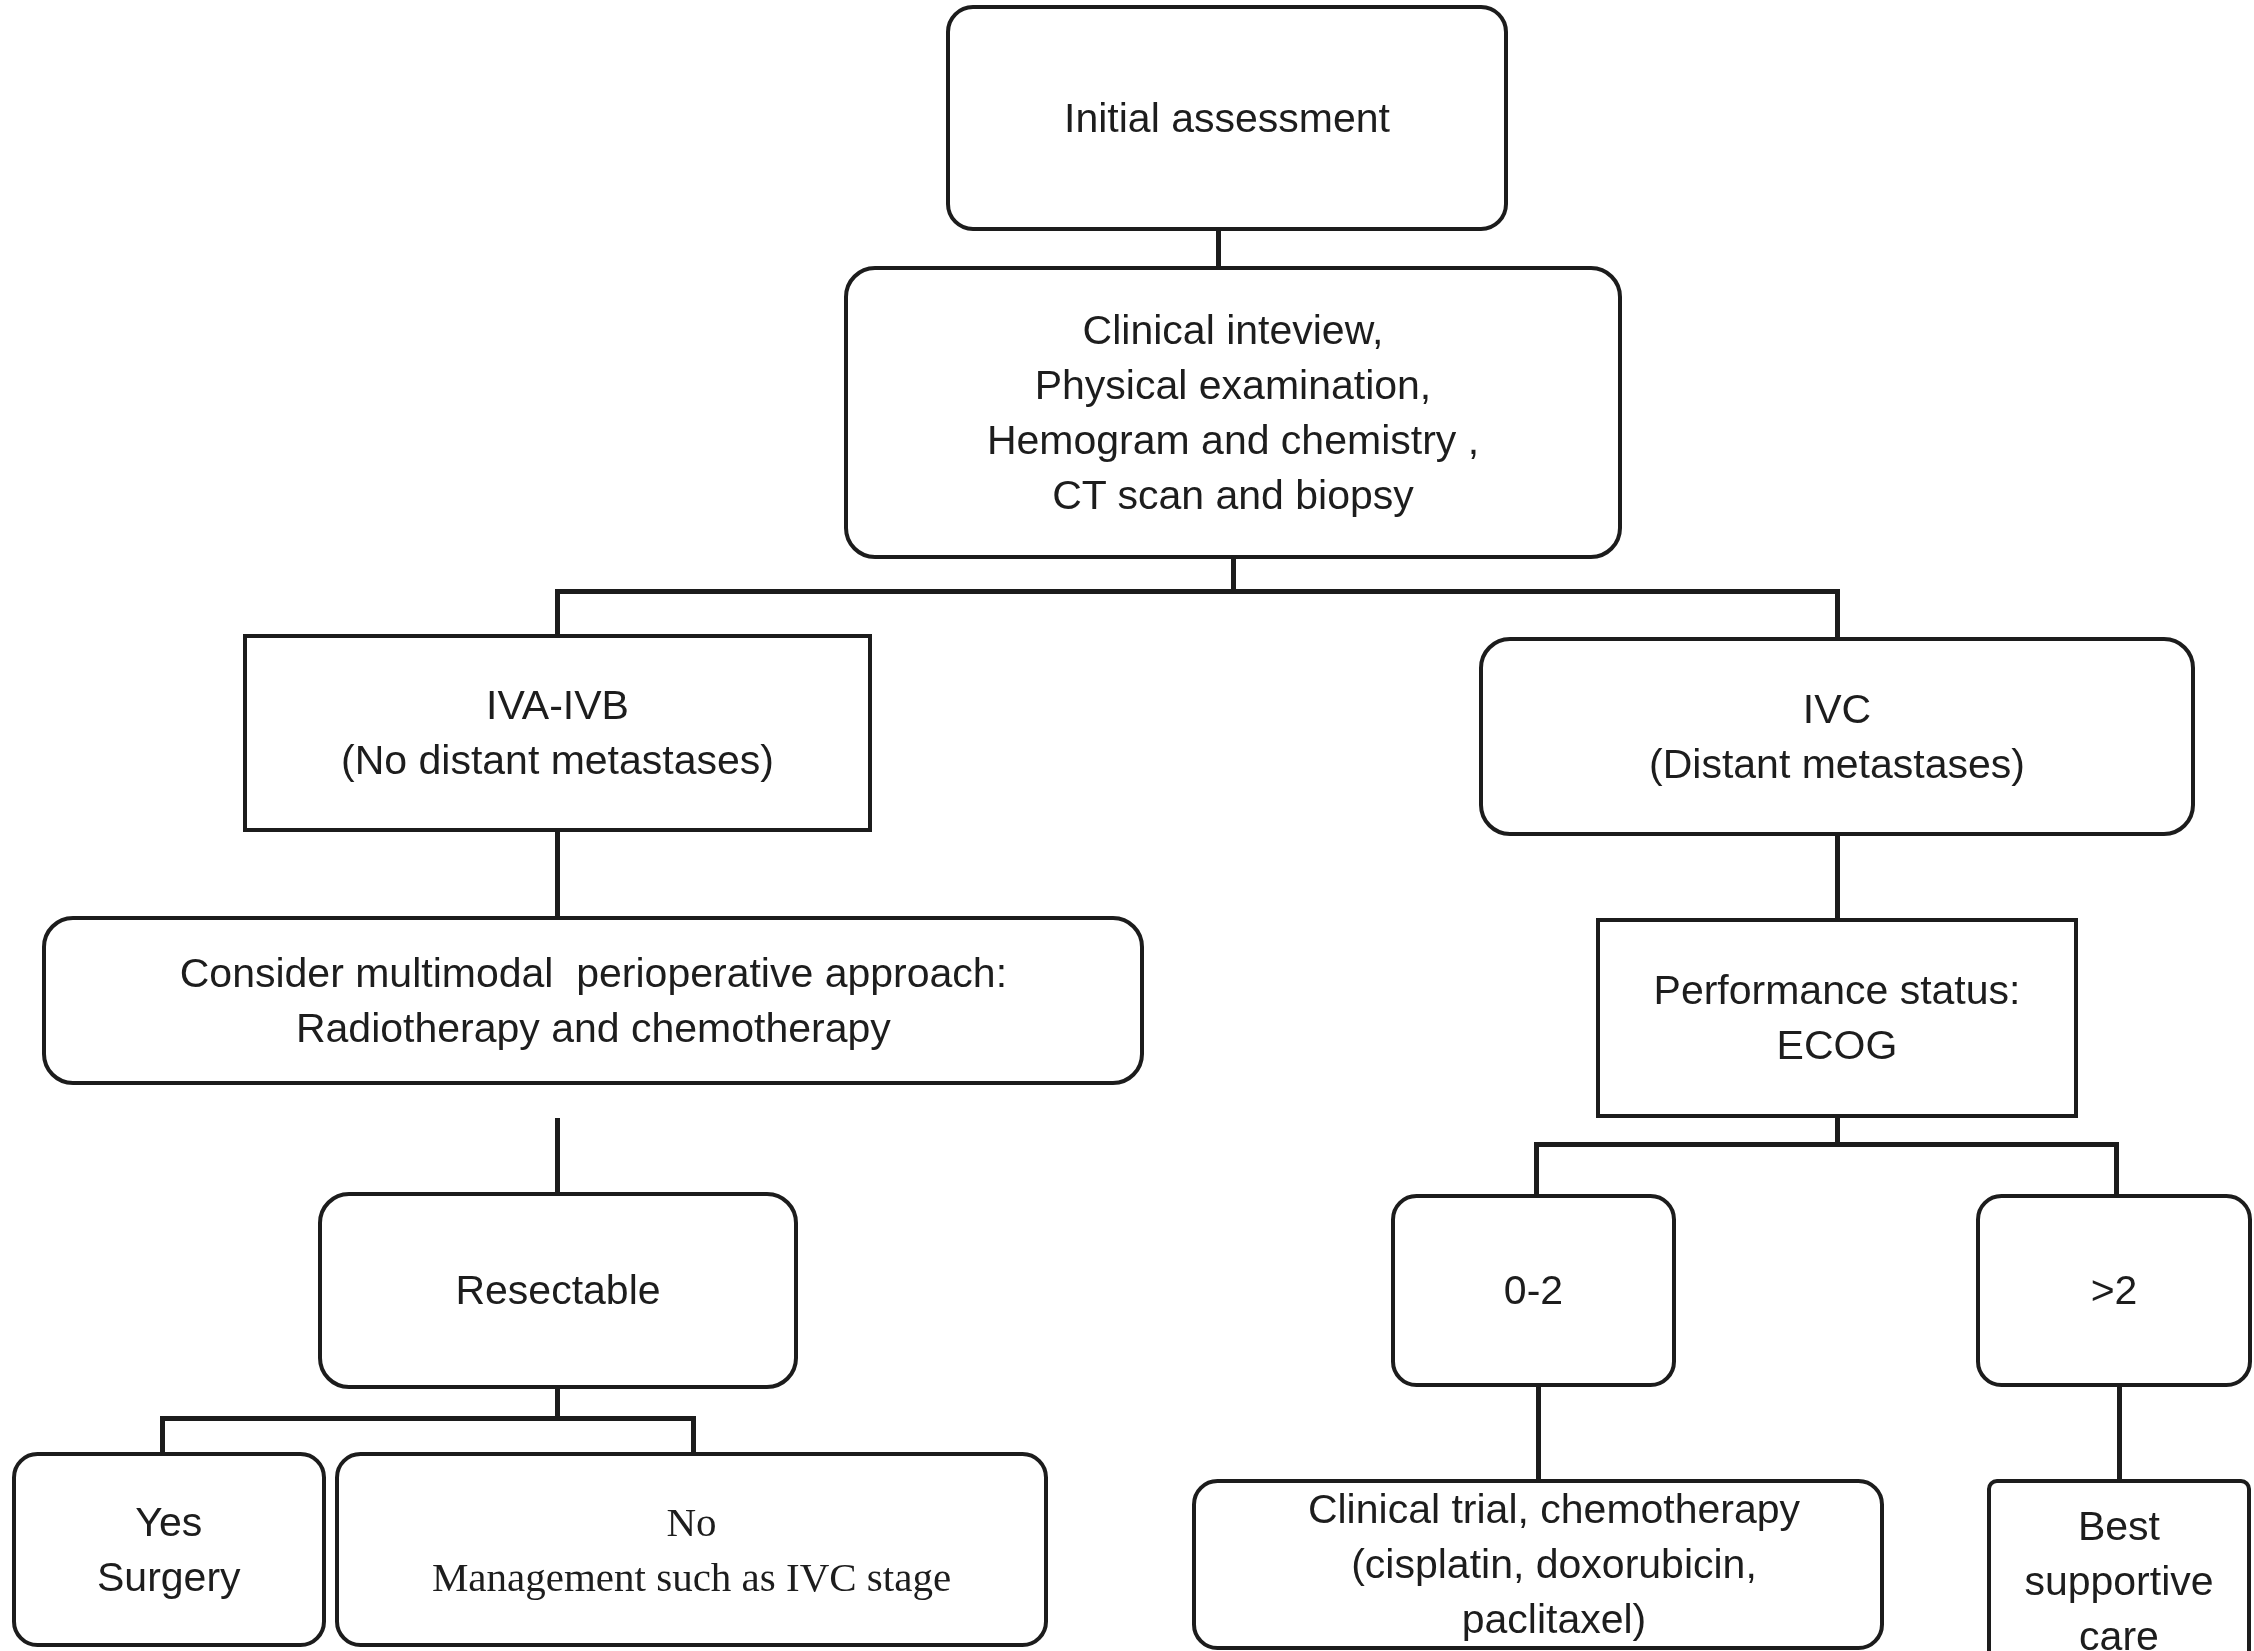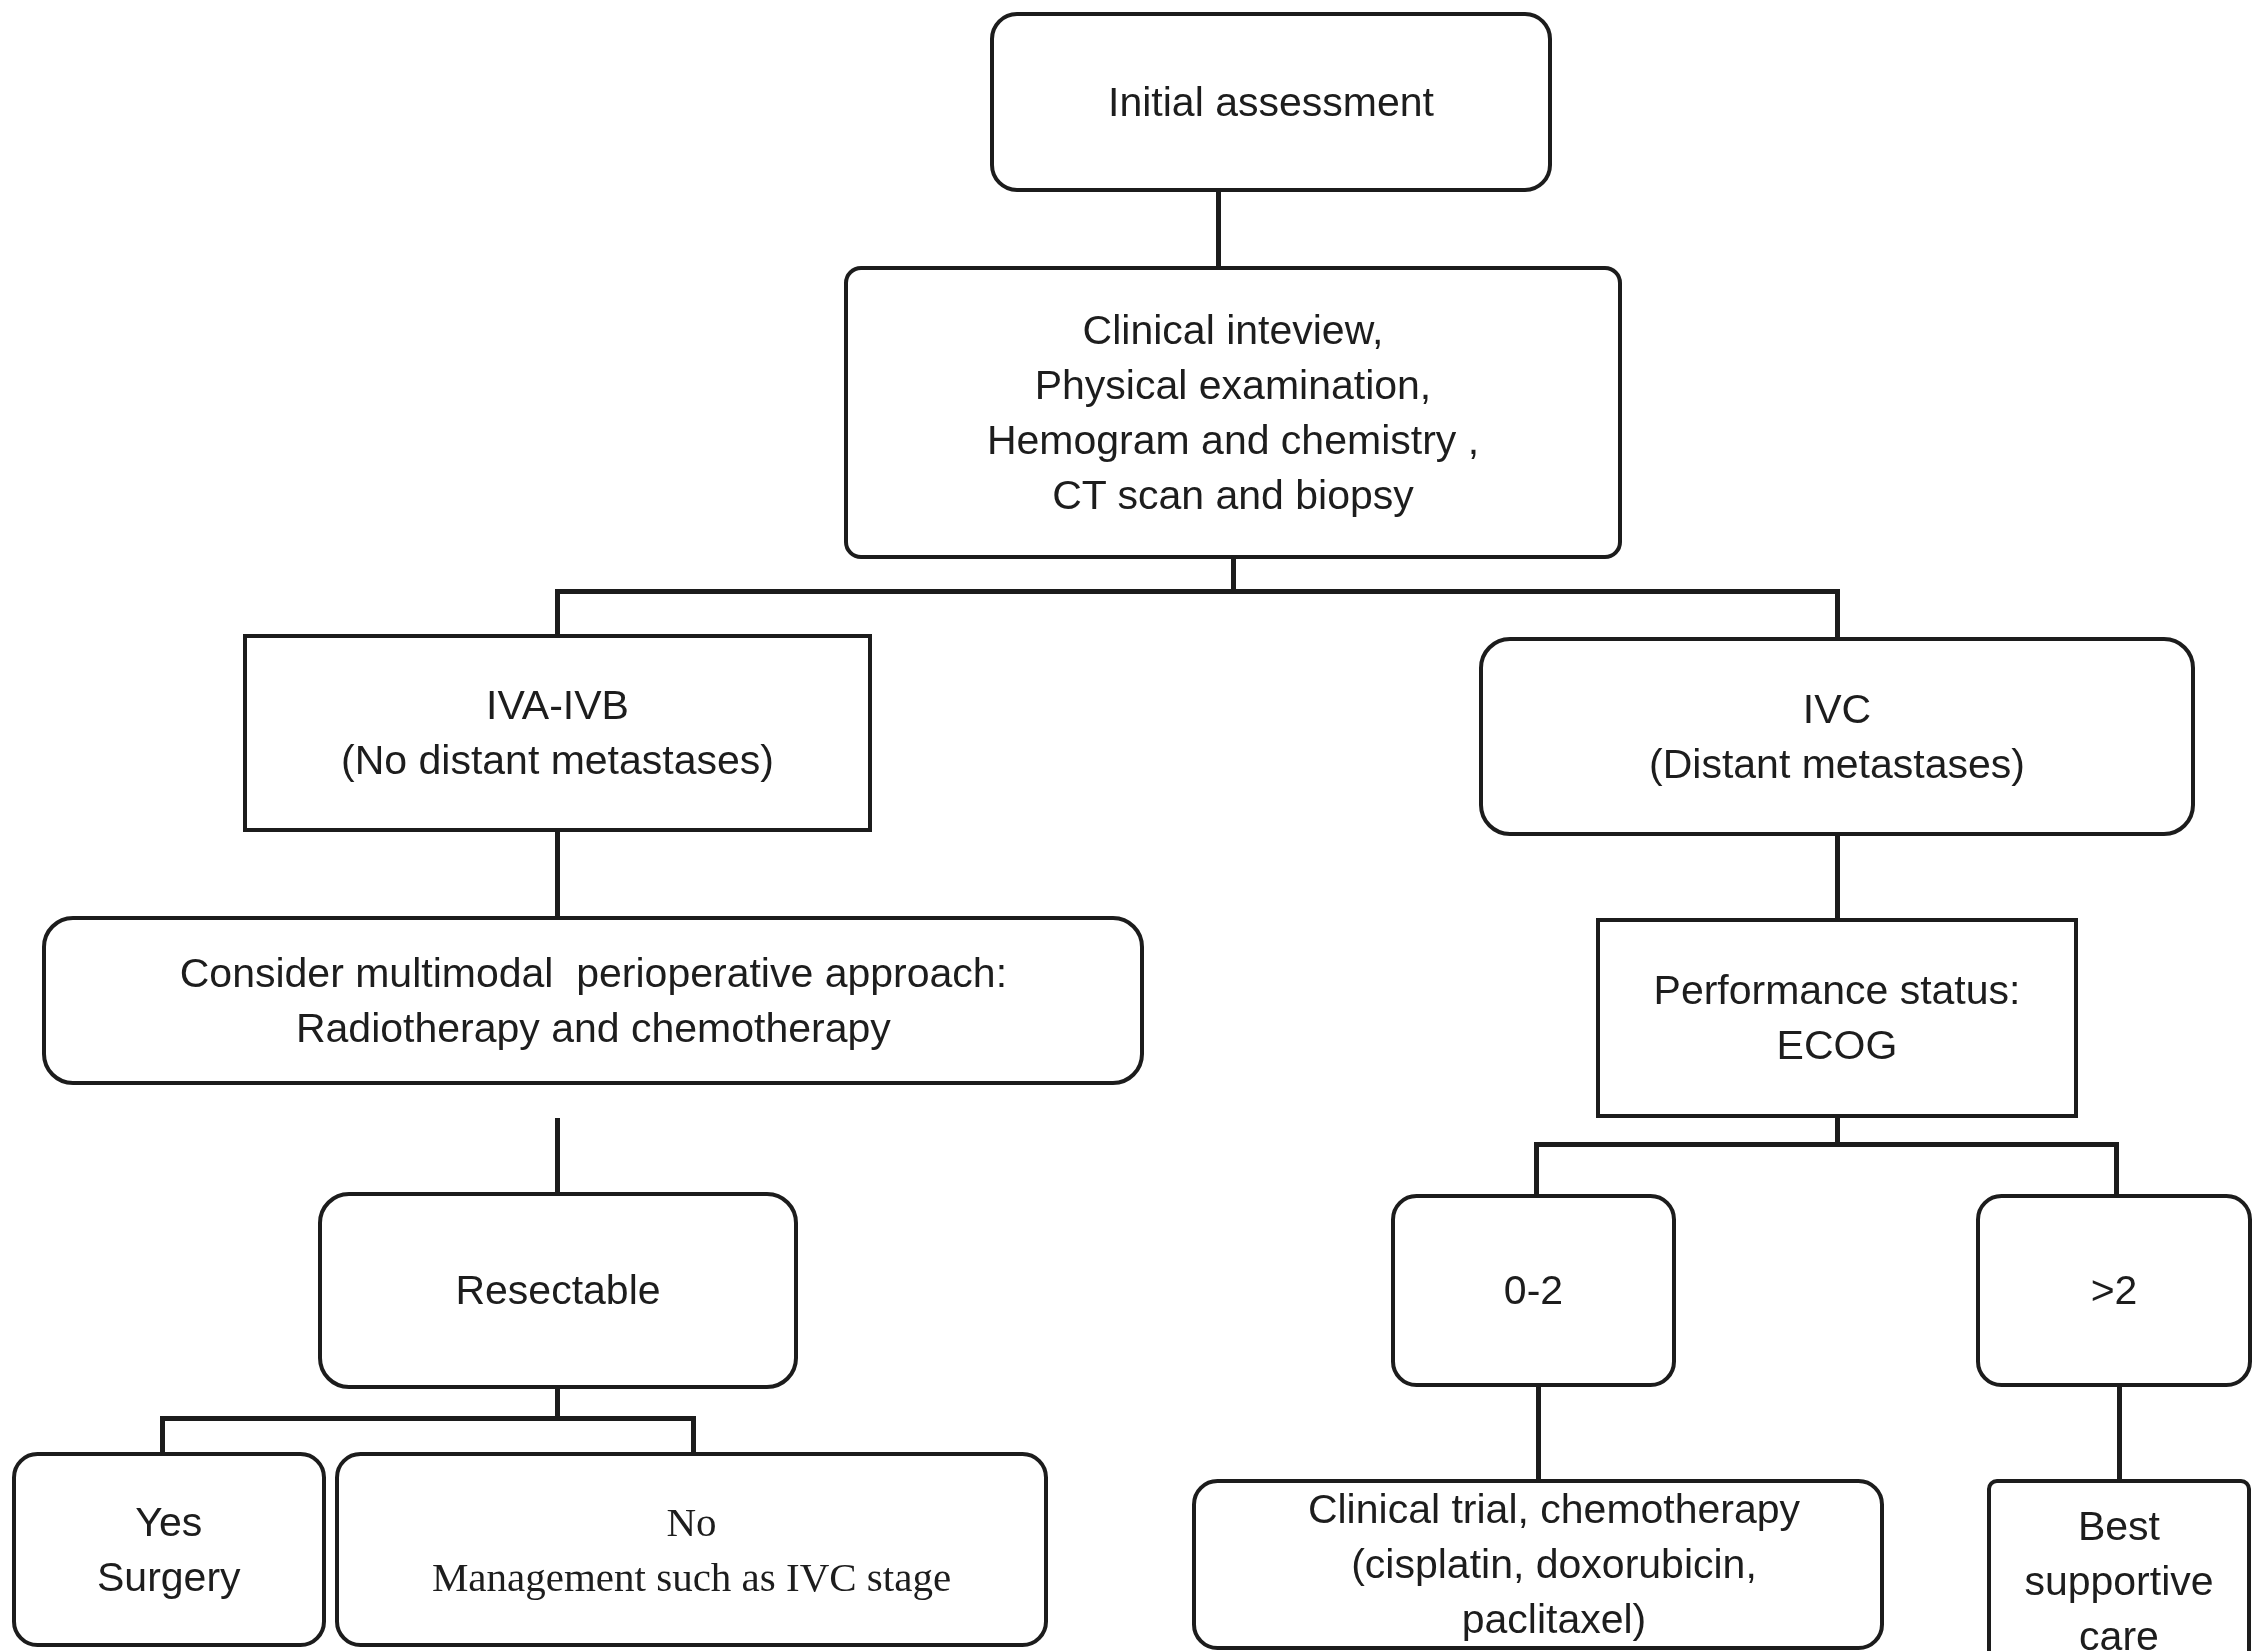--- a/index.html
+++ b/index.html
@@ -27,22 +27,22 @@
     align-items: center;
     justify-content: center;
     text-align: center;
     font-size: 41px;
     line-height: 55px;
     white-space: pre-wrap;
     z-index: 2;
   }
   .sq { border-radius: 0; }
 
-  .b-initial     { left: 946px; top: 12px;    width: 562px;  height: 180px; margin-left: 44px; }
-  .b-workup      { left: 844px;  top: 266px;  width: 778px;  height: 293px; border-radius: 17px; }
+  .b-initial     { left: 946px; top: 5px;    width: 562px;  height: 226px; }
+  .b-workup      { left: 844px;  top: 266px;  width: 778px;  height: 293px; border-radius: 31px; }
   .b-iva         { left: 243px;  top: 634px;  width: 629px;  height: 198px; }
   .b-ivc         { left: 1479px; top: 637px;  width: 716px;  height: 199px; border-radius: 31px; }
   .b-periop      { left: 6.4px;    top: 916px; width: 1102px; height: 169px; border-radius: 31px; margin-left: 36px; }
   .b-ecog        { left: 1596px; top: 918px; width: 482px;  height: 200px; }
   .b-resectable  { left: 318px;  top: 1192px; width: 480px;  height: 197px; border-radius: 31px; }
   .b-yes         { left: 11.8px;   top: 1452px; width: 314px;  height: 195px; border-radius: 25.5px; }
   .b-no          { left: 335px;  top: 1452px; width: 713px;  height: 195px; border-radius: 25.5px; font-family: Liberation Serif, serif; }
   .b-02          { left: 1391px; top: 1194px; width: 285px;  height: 193px; border-radius: 25.5px; }
   .b-gt2         { left: 1976px; top: 1194px; width: 276px;  height: 193px; border-radius: 25.5px; }
   .b-trial       { left: 1192px; top: 1479px; width: 692px;  height: 171px; border-radius: 25.5px; padding-left: 32px; }

